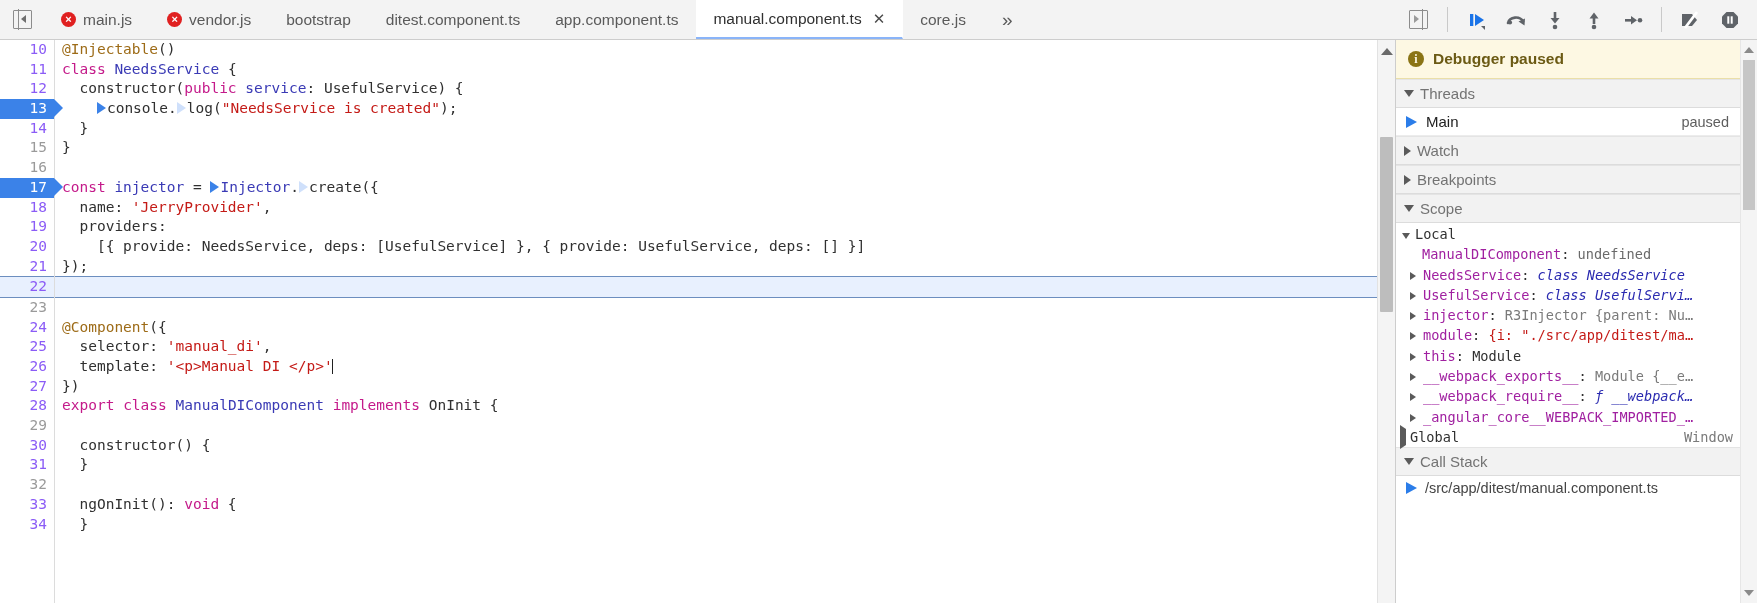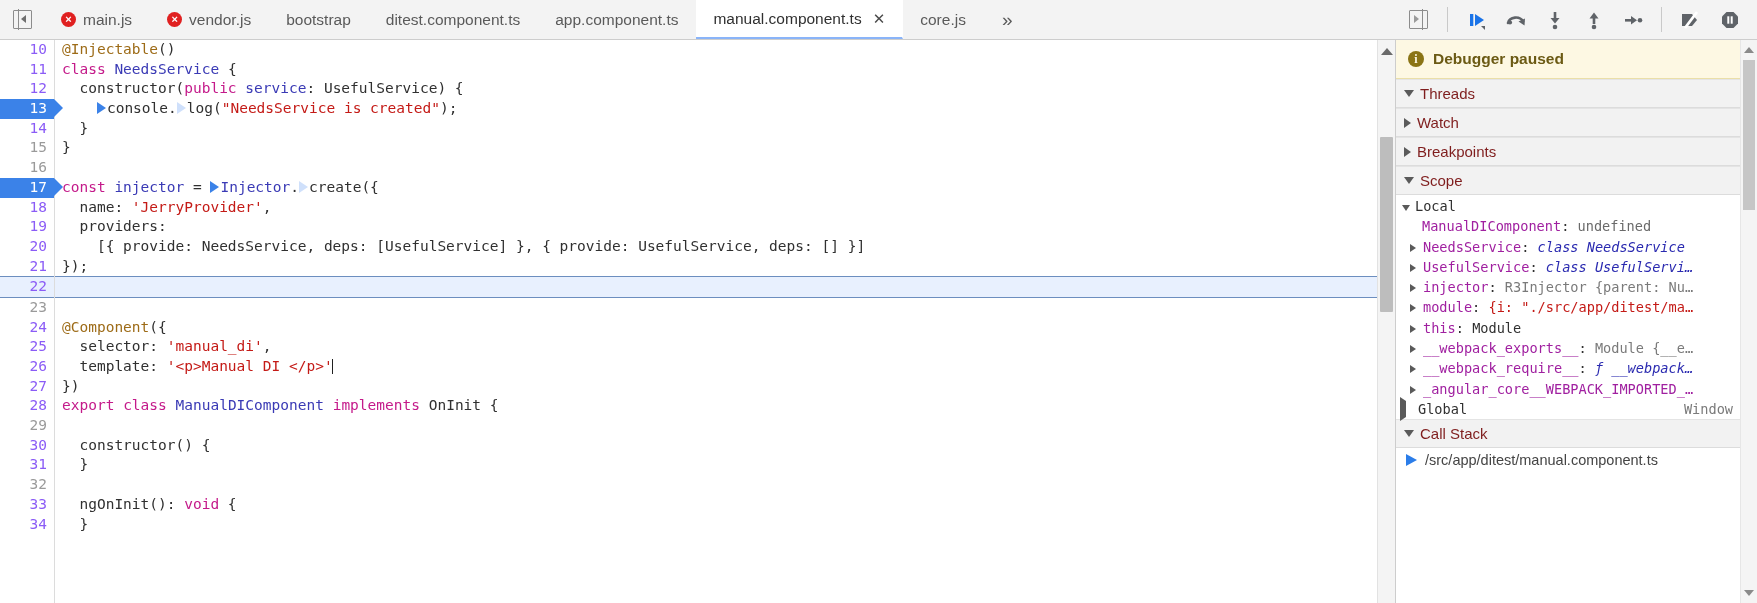--- a/index.html
+++ b/index.html
@@ -311,21 +311,21 @@
     line-height: 16px;
     text-align: center;
     font-family: "Liberation Serif", serif;
     flex: 0 0 auto;
   }
   .sec-header {
     background: #f2f2f2;
     border-bottom: 1px solid #dcdcdc;
     border-top: 1px solid #e4e4e4;
     font-size: 15px;
-    color: #7f1d1d;
+    color: #737373;
     padding: 5px 10px 5px 8px;
     display: flex;
     align-items: center;
     gap: 6px;
   }
   .tri {
     width: 0; height: 0;
     flex: 0 0 auto;
     border-left: 5px solid transparent;
     border-right: 5px solid transparent;
@@ -395,21 +395,21 @@
   .global-row {
     display: flex;
     justify-content: space-between;
     align-items: baseline;
     font-family: "DejaVu Sans Mono", "Liberation Mono", monospace;
     font-size: 13.6px;
     padding: 0 8px 0 4px;
     height: 20.3px;
     color: #303030;
   }
-  .global-left { display: flex; align-items: center; gap: 12px; }
+  .global-left { display: flex; align-items: center; gap: 4px; }
   .callstack-item {
     display: flex;
     align-items: center;
     gap: 8px;
     padding: 4px 10px;
     font-size: 14.5px;
     color: #444;
   }
 
   
@@ -704,20 +704,27 @@
         <div class="paused-banner">
           <span class="info-icon">i</span>
           <span>Debugger paused</span>
         </div>
 
         <div class="sec-header">
           <span class="tri"></span>
           <span>Threads</span>
         </div>
 
+        <div class="thread-row">
+          <span class="thread-left">
+            <span class="blue-arrow"></span>
+            <span>Main</span>
+          </span>
+          <span class="thread-status">paused</span>
+        </div>
 
         <div class="sec-header">
           <span class="tri right"></span>
           <span>Watch</span>
         </div>
 
         <div class="sec-header">
           <span class="tri right"></span>
           <span>Breakpoints</span>
         </div>

